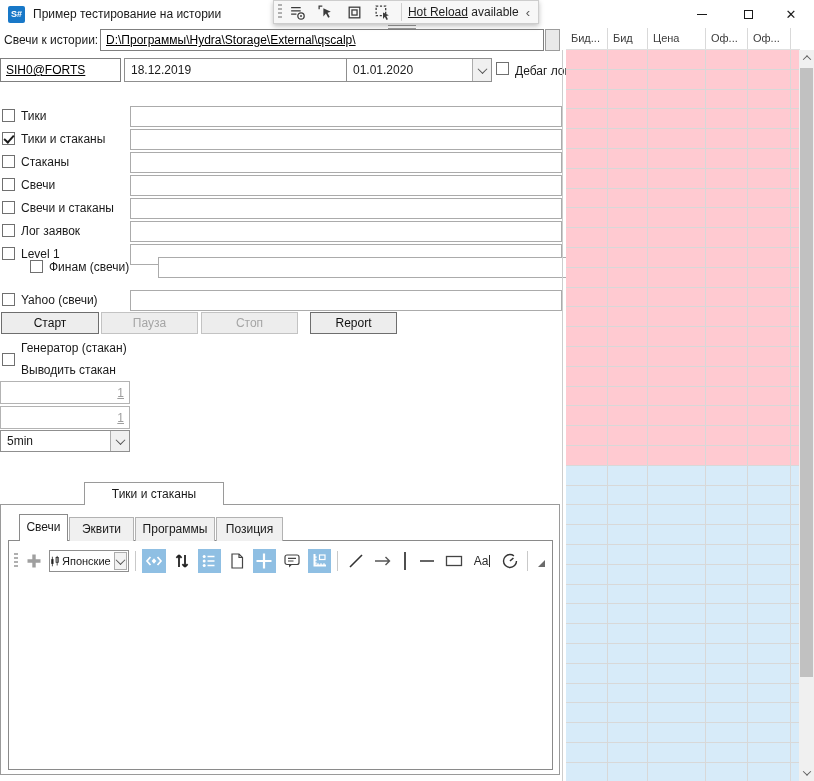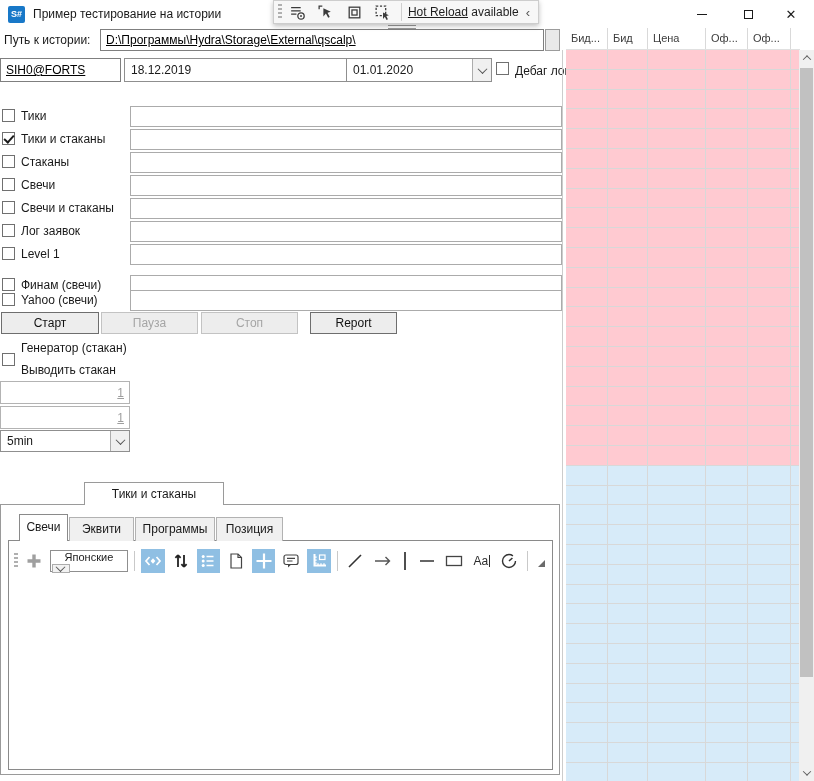--- a/index.html
+++ b/index.html
@@ -99,21 +99,21 @@
     border-bottom:none; line-height:22px; z-index:2; }
   #tab-equity { left:69px; width:65px; } #tab-stats { left:135px; width:80px; } #tab-pos { left:216px; width:67px; }
 
   #chart-content { left:8px; top:540px; width:545px; height:230px; border:1px solid #8a8a8a; background:#fff; z-index:1; }
   #chart-toolbar { left:14px; top:547px; width:534px; height:28px; display:flex; align-items:center; gap:4px; z-index:2; }
   .tb { width:24px; height:24px; display:flex; align-items:center; justify-content:center; }
   .tb.on { background:#8fbfe3; }
   .tsep { width:1px; height:20px; background:#c9c9c9; margin:0 2px; }
   .tsep.dark { width:2px; height:18px; background:#4f4f4f; margin:0 5px; }
   #plus-ind svg { display:block; }
-  #candle-combo { width:80px; height:22px; border:1px solid #8f8f8f; display:flex; align-items:center;flex-direction:column; }
+  #candle-combo { width:80px; height:22px; border:1px solid #8f8f8f; display:flex; align-items:center; }
   #candle-combo .val { flex:1; font-size:11px; padding:0 2px; }
   #candle-combo .dd { width:18px; border:1px solid #acacac; margin:1px; background:#f2f2f2; }
   .aa { font-size:12px; color:#2c2c2c; white-space:nowrap; }
   .caret { display:inline-block; width:1px; height:12px; background:#2c2c2c; margin-left:1px; vertical-align:-2px; }
   #tb-more { width:14px; height:20px; display:flex; align-items:flex-end; justify-content:center; padding-bottom:4px; }
   #tb-more .tri { width:0; height:0; border-left:7px solid transparent; border-bottom:7px solid #6b6b6b; }
 
   
   #splitter { left:562px; top:50px; width:1px; height:731px; background:#cccccc; }
   #ob-header { left:566px; top:28px; width:234px; height:22px; display:flex; background:#fff;
@@ -180,21 +180,21 @@
   </div>
   <div class="hr-sep"></div>
   <div id="hr-label"><u>Hot Reload</u><span> available</span></div>
   <div id="hr-collapse">‹</div>
 </div>
 <div id="hr-handle" class="abs">
     <div></div>
     <div></div>
   </div>
 
-<div id="path-label" class="abs">Путь к истории:</div>
+<div id="path-label" class="abs">Свечи к истории:</div>
 <input id="path-input" class="abs tbox" value="D:\Программы\Hydra\Storage\External\qscalp\" style="">
 <div id="browse-btn" class="abs"></div>
 
 <input id="sec-input" class="abs tbox" value="SIH0@FORTS" style="">
 <div id="date-from" class="abs combo">
   <span class="val">18.12.2019</span>
   <span class="dd">
       <span class="chev"></span>
     </span>
 </div>
@@ -236,21 +236,21 @@
     <div class="src-row" style="top: 92px;">
       <div class="cb"></div>
       <span class="src-label">Свечи и стаканы</span>
       <div class="src-bar"></div>
     </div>
     <div class="src-row" style="top: 138px;">
       <div class="cb"></div>
       <span class="src-label">Level 1</span>
       <div class="src-bar"></div>
     </div>
-    <div class="src-row" style="top: 169px;">
+    <div class="src-row" style="top: 151px; margin-left: 28px;">
       <div class="cb"></div>
       <span class="src-label">Финам (свечи)</span>
       <div class="src-bar"></div>
     </div>
     <div class="src-row" style="top: 184px;">
       <div class="cb"></div>
       <span class="src-label">Yahoo (свечи)</span>
       <div class="src-bar"></div>
     </div>
   </div>

